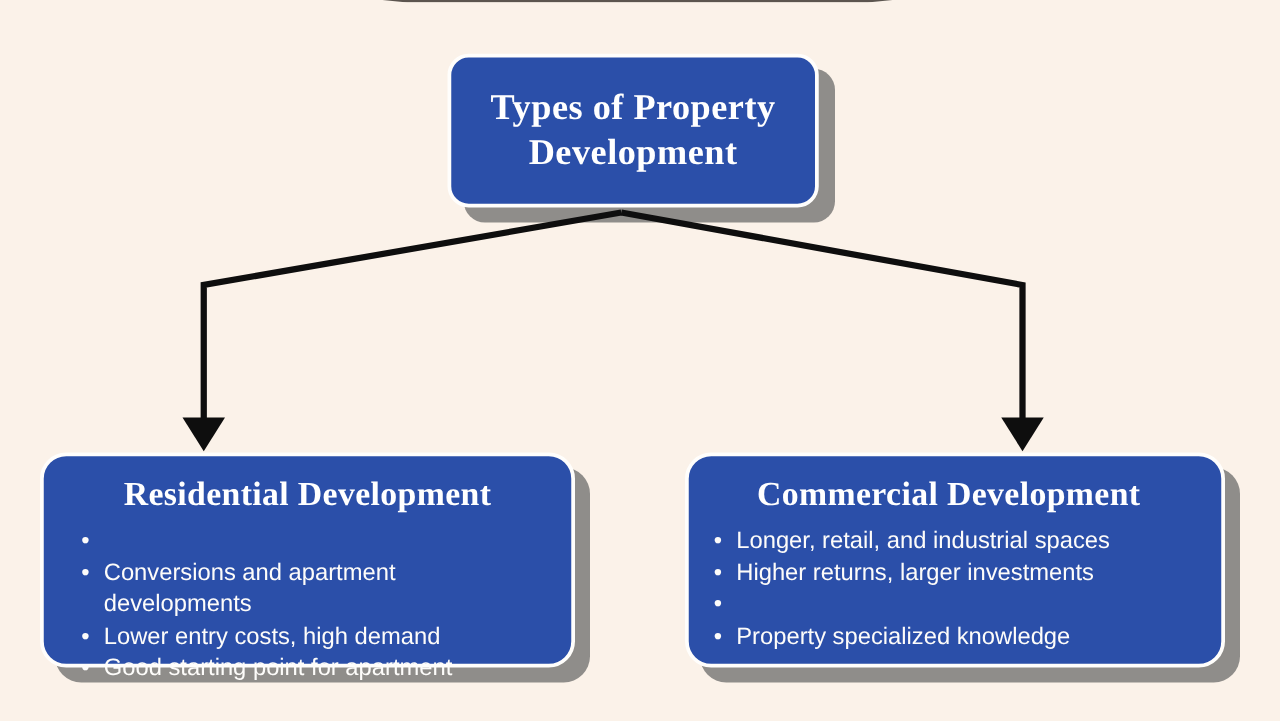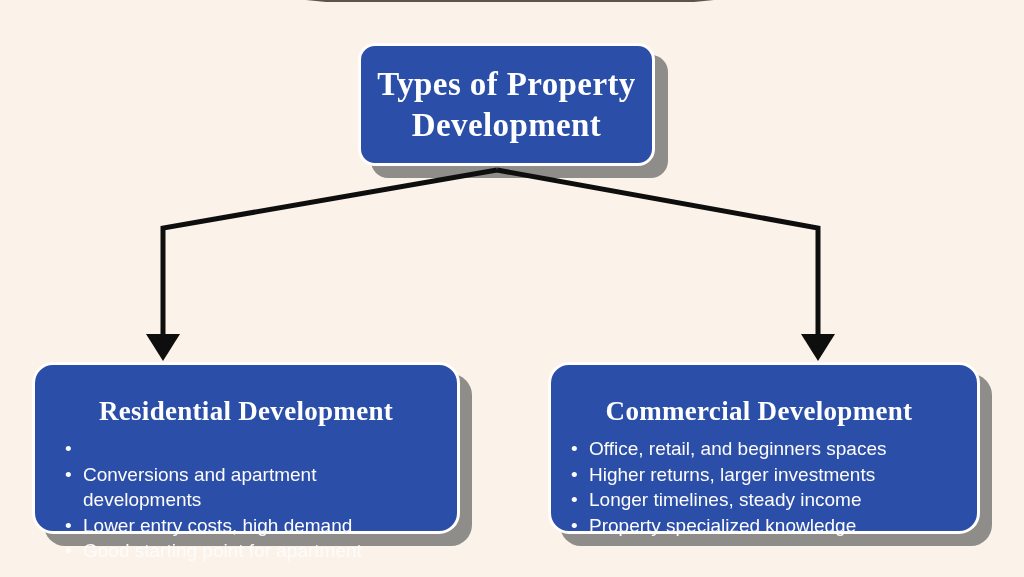--- a/index.html
+++ b/index.html
@@ -45,41 +45,41 @@
     left: 358px; top: 43px;
     width: 297px; height: 123px;
     border-radius: 17px;
     box-shadow: 13px 12px 0 0 #8f8d8a;
     display: flex; align-items: center; justify-content: center;
     text-align: center;
   }
   .node.root .node-title {
     font-family: "Liberation Serif", "DejaVu Serif", serif;
     font-weight: 600;
-    font-size: 33px;
+    font-size: 29px;
     line-height: 1.22;
     letter-spacing: 0.4px;
     padding: 0 14px;
   }
   .node.branch {
     top: 362px; height: 172px;
     border-radius: 21px;
     box-shadow: 12px 12px 0 0 #8f8d8a;
     padding: 13px 22px 10px 22px;
   }
   .node.branch.left  { left: 32px;  width: 428px; }
   .node.branch.right { left: 548px; width: 432px; padding-left: 12px; }
   .branch-title {
     font-family: "Liberation Serif", "DejaVu Serif", serif;
     font-weight: 600;
     font-size: 27px;
     line-height: 1.15;
     text-align: center;
     letter-spacing: 0.3px;
-    margin: 18px 0 9px 0;
+    margin: 2px 0 9px 0;
   }
   ul.bullets {
     list-style: none;
     margin: 0; padding: 0 0 0 8px;
   }
   ul.bullets li {
     display: flex;
     align-items: flex-start;
     font-size: 19px;
     line-height: 25.5px;
@@ -132,29 +132,28 @@
         <span>Good starting point for apartment</span>
       </li>
     </ul>
   </div>
 
   <div class="node branch right">
     <div class="branch-title">Commercial Development</div>
     <ul class="bullets">
       <li>
         <span class="dot">•</span>
-        <span>Office, retail, and beginners spaces</span>
+        <span>Longer, retail, and industrial spaces</span>
       </li>
       <li>
         <span class="dot">•</span>
         <span>Higher returns, larger investments</span>
       </li>
       <li>
         <span class="dot">•</span>
-        <span>Longer timelines, steady income</span>
       </li>
       <li>
         <span class="dot">•</span>
         <span>Property specialized knowledge</span>
       </li>
     </ul>
   </div>
 
 </div>
 

